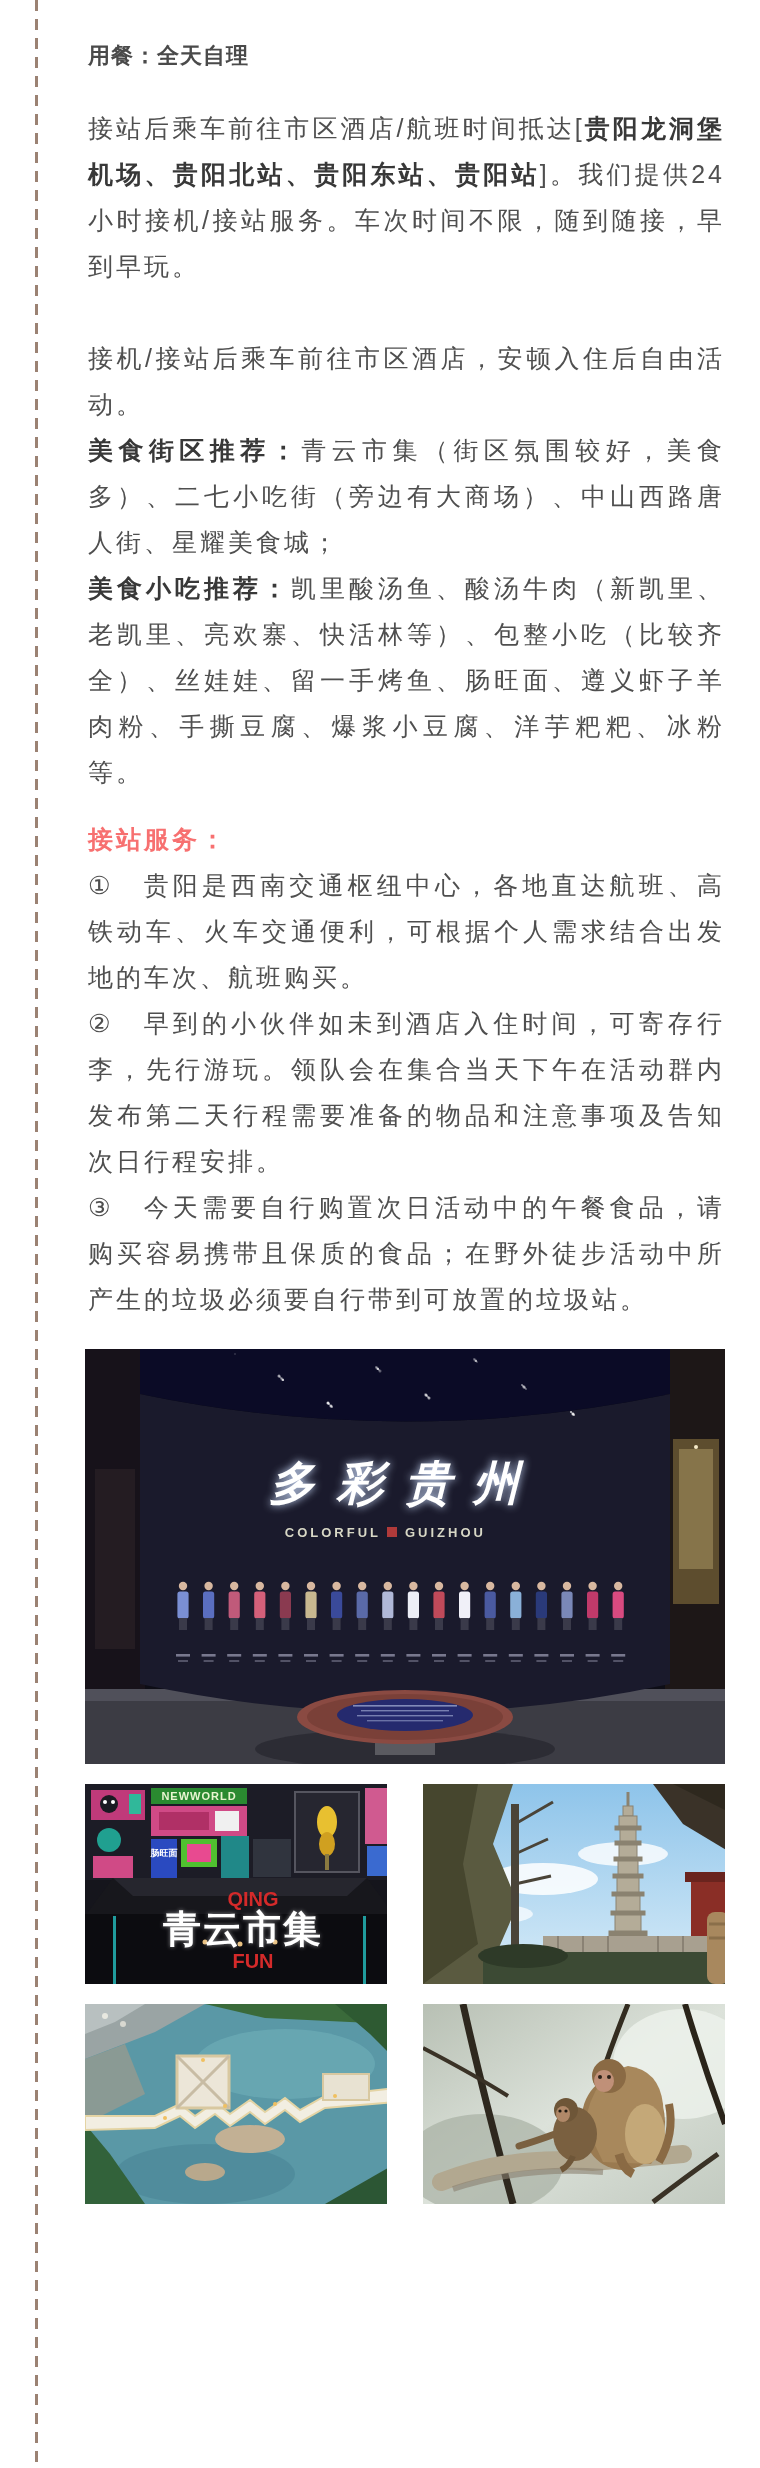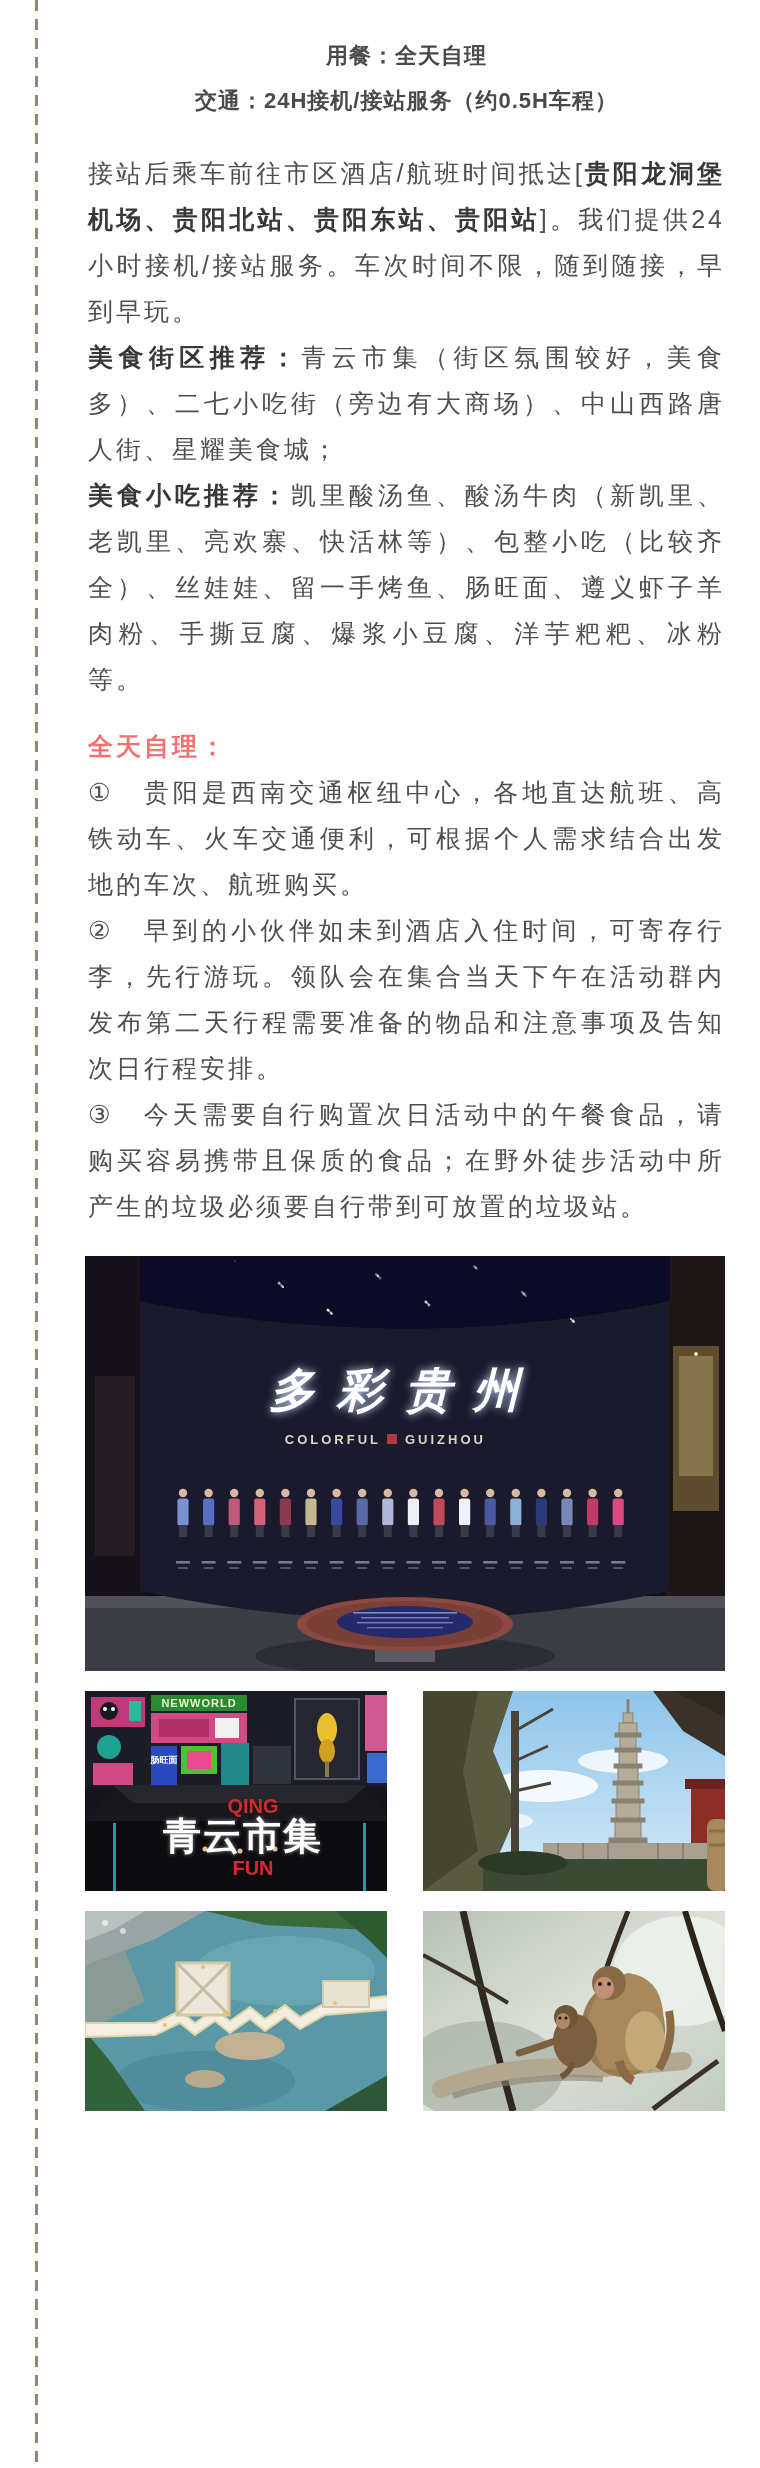--- a/index.html
+++ b/index.html
@@ -7,21 +7,21 @@
     width:760px;height:2468px;position:relative;overflow:hidden;
     background:#ffffff;
     font-family:"Liberation Sans","DejaVu Sans",sans-serif;
   }
   .dashed-divider{
     position:absolute;left:35px;top:0;height:2468px;width:3px;
     background:repeating-linear-gradient(to bottom,#9b8273 0 11px,rgba(0,0,0,0) 11px 19px);
   }
   .content{position:absolute;left:88px;top:0;width:637px;}
   
-  .meta{margin-top:33px;font-size:22px;font-weight:700;color:#4a4a4a;line-height:45px;letter-spacing:1px;text-align:center;}
+  .meta{margin-top:33px;font-size:22px;font-weight:700;color:#4a4a4a;line-height:45px;letter-spacing:1px;}
   .meta-row{white-space:nowrap;}
   
   .para{font-size:25px;line-height:46px;color:#4f4f4f;letter-spacing:3px;
         text-align:justify;margin:0;}
   .para b,.para .b{font-weight:700;color:#383838;}
   .p-arrival{margin-top:27px;}
   .p-checkin{margin-top:46px;}
   .p-play{margin-top:25px;}
   .tips-title{margin-top:21px;font-size:25px;line-height:46px;font-weight:700;letter-spacing:3px;}
   
@@ -34,28 +34,28 @@
 </style>
 </head>
 <body>
 
 <div class="dashed-divider"></div>
 
 <div class="content">
 
   <div class="meta">
     <div class="meta-row"><span>用餐：</span><span>全天自理</span></div>
-    <div class="meta-row"><span>交通：</span><span>24H接机/接站服务（约0.5H车程）</span></div>
   </div>
 
   <p class="para p-arrival"><span>接站后乘车前往市区酒店/航班时间抵达[</span><span class="b">贵阳龙洞堡机场、贵阳北站、贵阳东站、贵阳站</span><span>]。我们提供24小时接机/接站服务。车次时间不限，随到随接，早到早玩。</span></p>
+  <p class="para p-checkin"><span>接机/接站后乘车前往市区酒店，安顿入住后自由活动。</span></p>
   <p class="para"><span class="b">美食街区推荐：</span><span>青云市集（街区氛围较好，美食多）、二七小吃街（旁边有大商场）、中山西路唐人街、星耀美食城；</span></p>
   <p class="para"><span class="b">美食小吃推荐：</span><span>凯里酸汤鱼、酸汤牛肉（新凯里、老凯里、亮欢寨、快活林等）、包整小吃（比较齐全）、丝娃娃、留一手烤鱼、肠旺面、遵义虾子羊肉粉、手撕豆腐、爆浆小豆腐、洋芋粑粑、冰粉等。</span></p>
 
-  <div class="tips-title" style="color: rgb(247, 112, 112);">全天自理：</div>
+  <div class="tips-title" style="color: rgb(247, 112, 112);">接站服务：</div>
   <p class="para">①　贵阳是西南交通枢纽中心，各地直达航班、高铁动车、火车交通便利，可根据个人需求结合出发地的车次、航班购买。</p>
   <p class="para">②　早到的小伙伴如未到酒店入住时间，可寄存行李，先行游玩。领队会在集合当天下午在活动群内发布第二天行程需要准备的物品和注意事项及告知次日行程安排。</p>
   <p class="para">③　今天需要自行购置次日活动中的午餐食品，请购买容易携带且保质的食品；在野外徒步活动中所产生的垃圾必须要自行带到可放置的垃圾站。</p>
 
   <div class="photos">
 
     <div class="photo photo-big">
       <svg width="640" height="415" viewBox="0 0 640 415" xmlns="http://www.w3.org/2000/svg">
         <rect width="640" height="415" fill="#0d0d16"></rect>
         <rect x="0" y="0" width="60" height="415" fill="#17121a"></rect>

